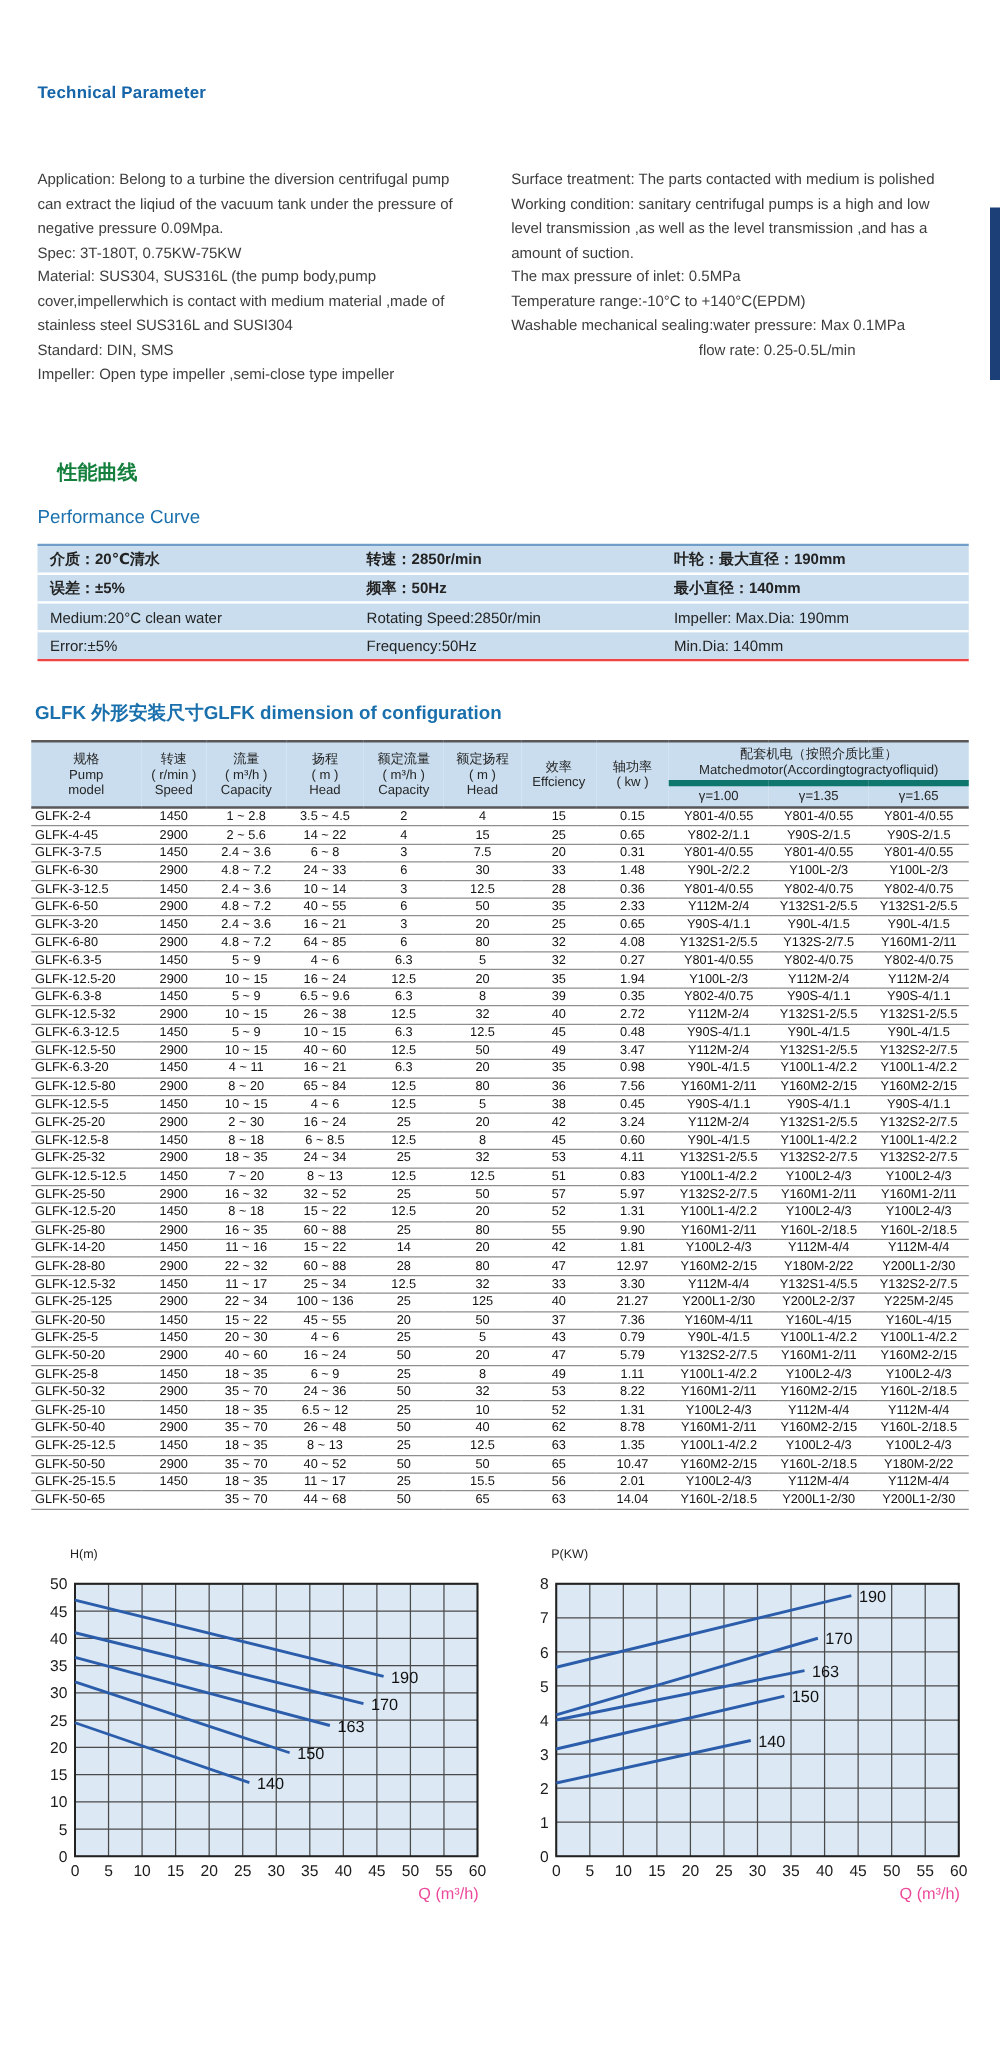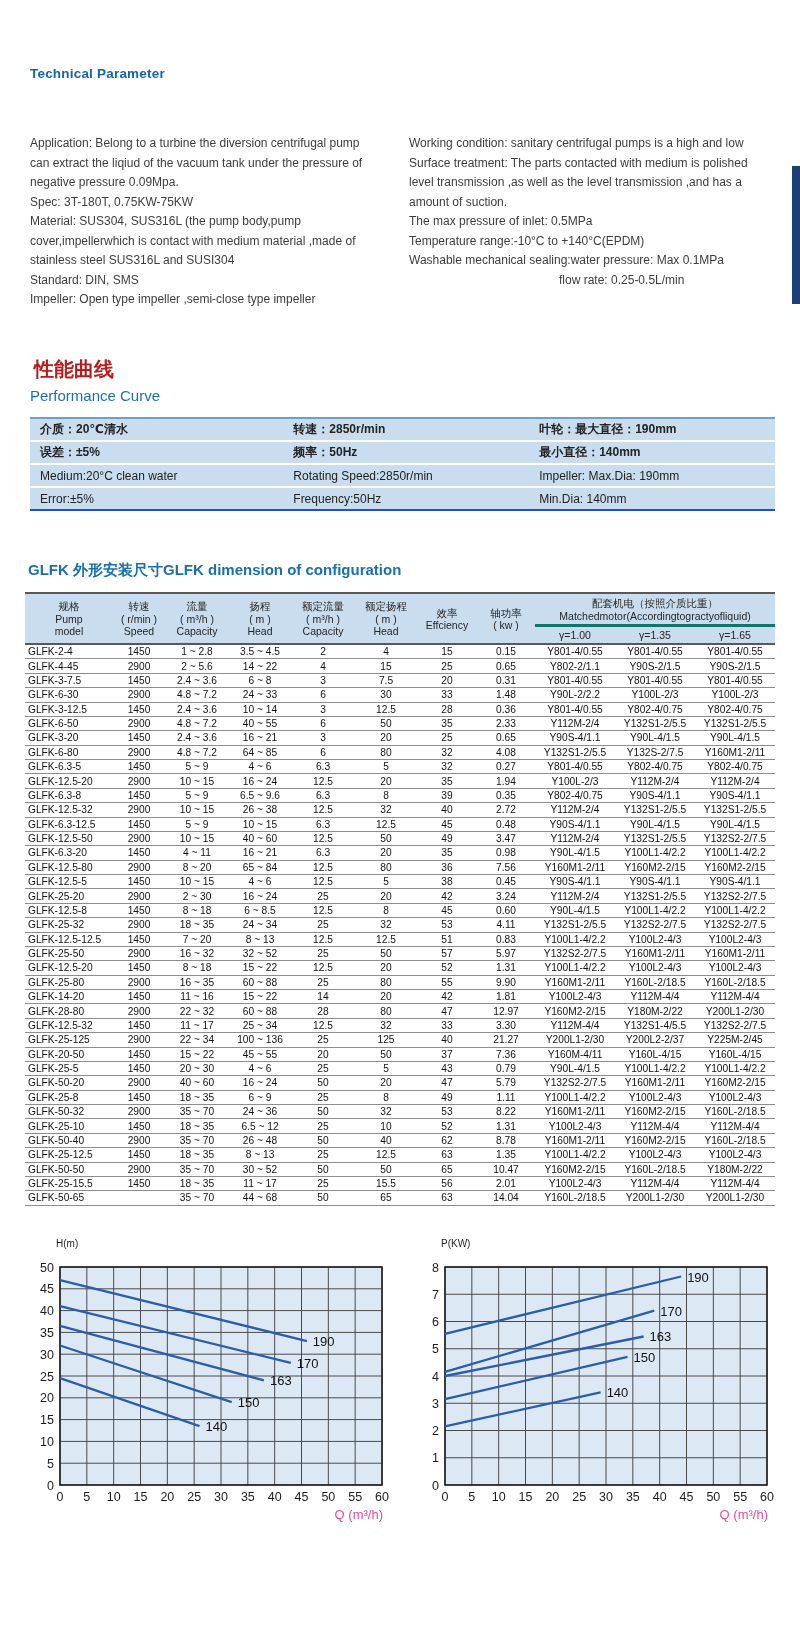--- a/index.html
+++ b/index.html
@@ -13,38 +13,38 @@
   
   .tech{position:absolute;top:66px;left:30px;right:26px;}
   .tech h2{margin:0;font-size:13.5px;font-weight:bold;color:#1565a8;letter-spacing:.2px;}
   .tech .cols{display:flex;gap:14px;margin-top:19px;}
   .tech .col{width:50%;font-size:12px;color:#3d3d3d;margin-top:34px;}
   .pline{line-height:19.5px;white-space:nowrap;}
   .col-right .pline:last-child{padding-left:150px;}
 
   
   .perf{position:absolute;top:352px;left:30px;right:25px;}
-  .perf .cn{margin:4px;font-size:20px;font-weight:bold;color:#b91c1c;}
+  .perf .cn{margin:16px;font-size:16px;font-weight:bold;color:#15803d;}
   .perf .en{margin:0;font-size:15px;font-weight:normal;color:#1a70ad;}
-  .perf-table{margin-top:13px;border-top:2px solid #6f9fc8;border-bottom:2px solid #1d4ed8;}
+  .perf-table{margin-top:13px;border-top:2px solid #6f9fc8;border-bottom:2px solid #ef4444;}
   .perf-row{display:flex;background:#c9ddee;border-bottom:2px solid #ffffff;align-items:center;height:21px;font-size:12px;color:#232323;}
   .perf-row:last-child{border-bottom:none;}
   .perf-row.cnrow{font-weight:bold;}
   .perf-row .c{padding-left:10px;box-sizing:border-box;white-space:nowrap;}
   .perf-row .c0{width:34%;}.perf-row .c1{width:33%;}.perf-row .c2{width:33%;}
 
   
   .glfk-title{position:absolute;top:561px;left:28px;margin:0;font-size:15px;font-weight:bold;color:#1a70ad;}
   .pump-wrap{position:absolute;top:592px;left:25px;width:750px;}
   table.pump{width:100%;border-collapse:collapse;table-layout:fixed;}
   .pump th{background:#c9ddee;font-weight:normal;font-size:10.5px;line-height:12.5px;padding:3px 1px 2px;color:#262626;vertical-align:middle;}
   .pump thead tr.h-main th{border-top:2px solid #58585a;}
   .pump thead th{border-bottom:2px solid #58585a;}
   .pump th .hl{display:block;text-align:center;}
-  .pump tr.h-gamma th{border-top:3px solid #0f766e;padding:1px;height:14px;font-size:10.5px;}
+  .pump tr.h-gamma th{border-top:5px solid #0f766e;padding:1px;height:14px;font-size:10.5px;}
   .pump tbody td{border-bottom:1px solid #8e8e8e;font-size:10.2px;padding:1.2px 2px;text-align:center;color:#121212;white-space:nowrap;overflow:hidden;}
   .pump tbody td.model{text-align:left;padding-left:3px;}
 
   
   .charts{position:absolute;top:1238px;left:30px;display:flex;gap:24px;}
   .chart{width:361px;}
   .chart-title{font-size:10px;color:#1f1f1f;margin:0 0 7px 26px;height:17px;}
   .chart-xlabel{font-size:13px;color:#ec4899;text-align:right;padding-right:8px;margin-top:1px;}
   svg{display:block;}
 </style>
@@ -63,22 +63,22 @@
           <div class="pline">can extract the liqiud of the vacuum tank under the pressure of</div>
           <div class="pline">negative pressure 0.09Mpa.</div>
           <div class="pline">Spec: 3T-180T, 0.75KW-75KW</div>
           <div class="pline">Material: SUS304, SUS316L (the pump body,pump</div>
           <div class="pline">cover,impellerwhich is contact with medium material ,made of</div>
           <div class="pline">stainless steel SUS316L and SUSI304</div>
           <div class="pline">Standard: DIN, SMS</div>
           <div class="pline">Impeller: Open type impeller ,semi-close type impeller</div>
         </div>
       <div class="col col-right" id="tech-right">
+          <div class="pline">Surface treatment: The parts contacted with medium is polished</div>
           <div class="pline">Working condition: sanitary centrifugal pumps is a high and low</div>
-          <div class="pline">Surface treatment: The parts contacted with medium is polished</div>
           <div class="pline">level transmission ,as well as the level transmission ,and has a</div>
           <div class="pline">amount of suction.</div>
           <div class="pline">The max pressure of inlet: 0.5MPa</div>
           <div class="pline">Temperature range:-10°C to +140°C(EPDM)</div>
           <div class="pline">Washable mechanical sealing:water pressure: Max 0.1MPa</div>
           <div class="pline">flow rate: 0.25-0.5L/min</div>
         </div>
     </div>
   </section>
 
@@ -643,21 +643,21 @@
             <td>63</td>
             <td>1.35</td>
             <td>Y100L1-4/2.2</td>
             <td>Y100L2-4/3</td>
             <td>Y100L2-4/3</td>
           </tr>
           <tr>
             <td class="model">GLFK-50-50</td>
             <td>2900</td>
             <td>35 ~ 70</td>
-            <td>30 ~ 52</td>
+            <td>40 ~ 52</td>
             <td>50</td>
             <td>50</td>
             <td>65</td>
             <td>10.47</td>
             <td>Y160M2-2/15</td>
             <td>Y160L-2/18.5</td>
             <td>Y180M-2/22</td>
           </tr>
           <tr>
             <td class="model">GLFK-25-15.5</td>

